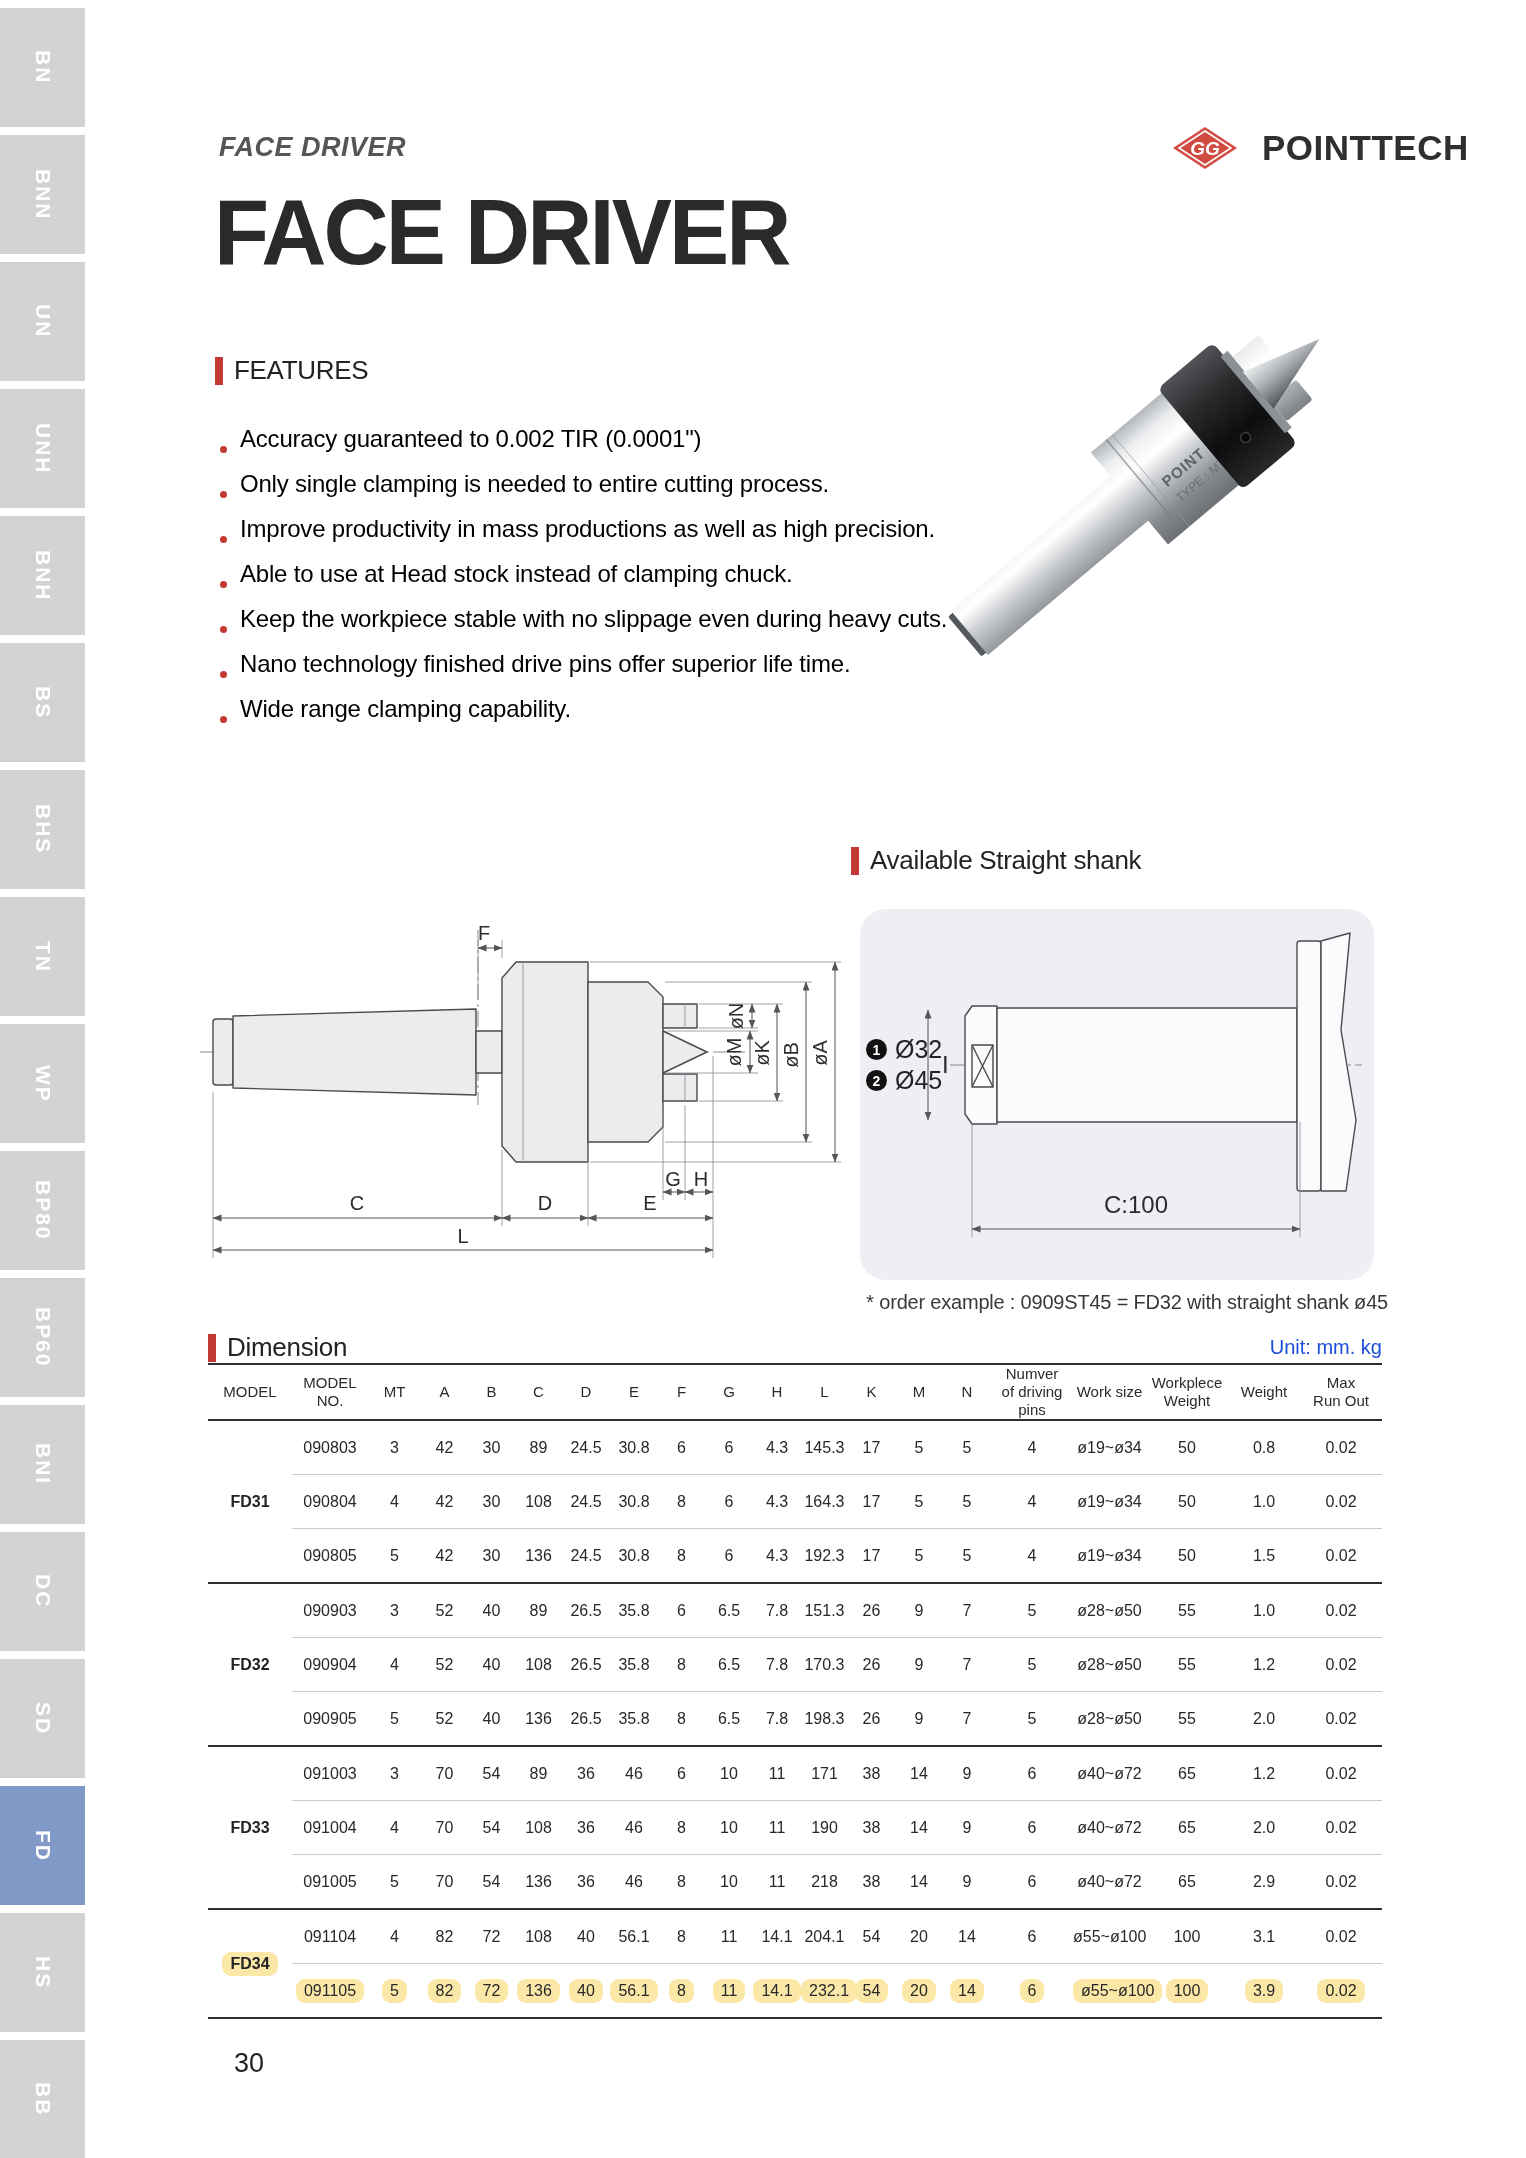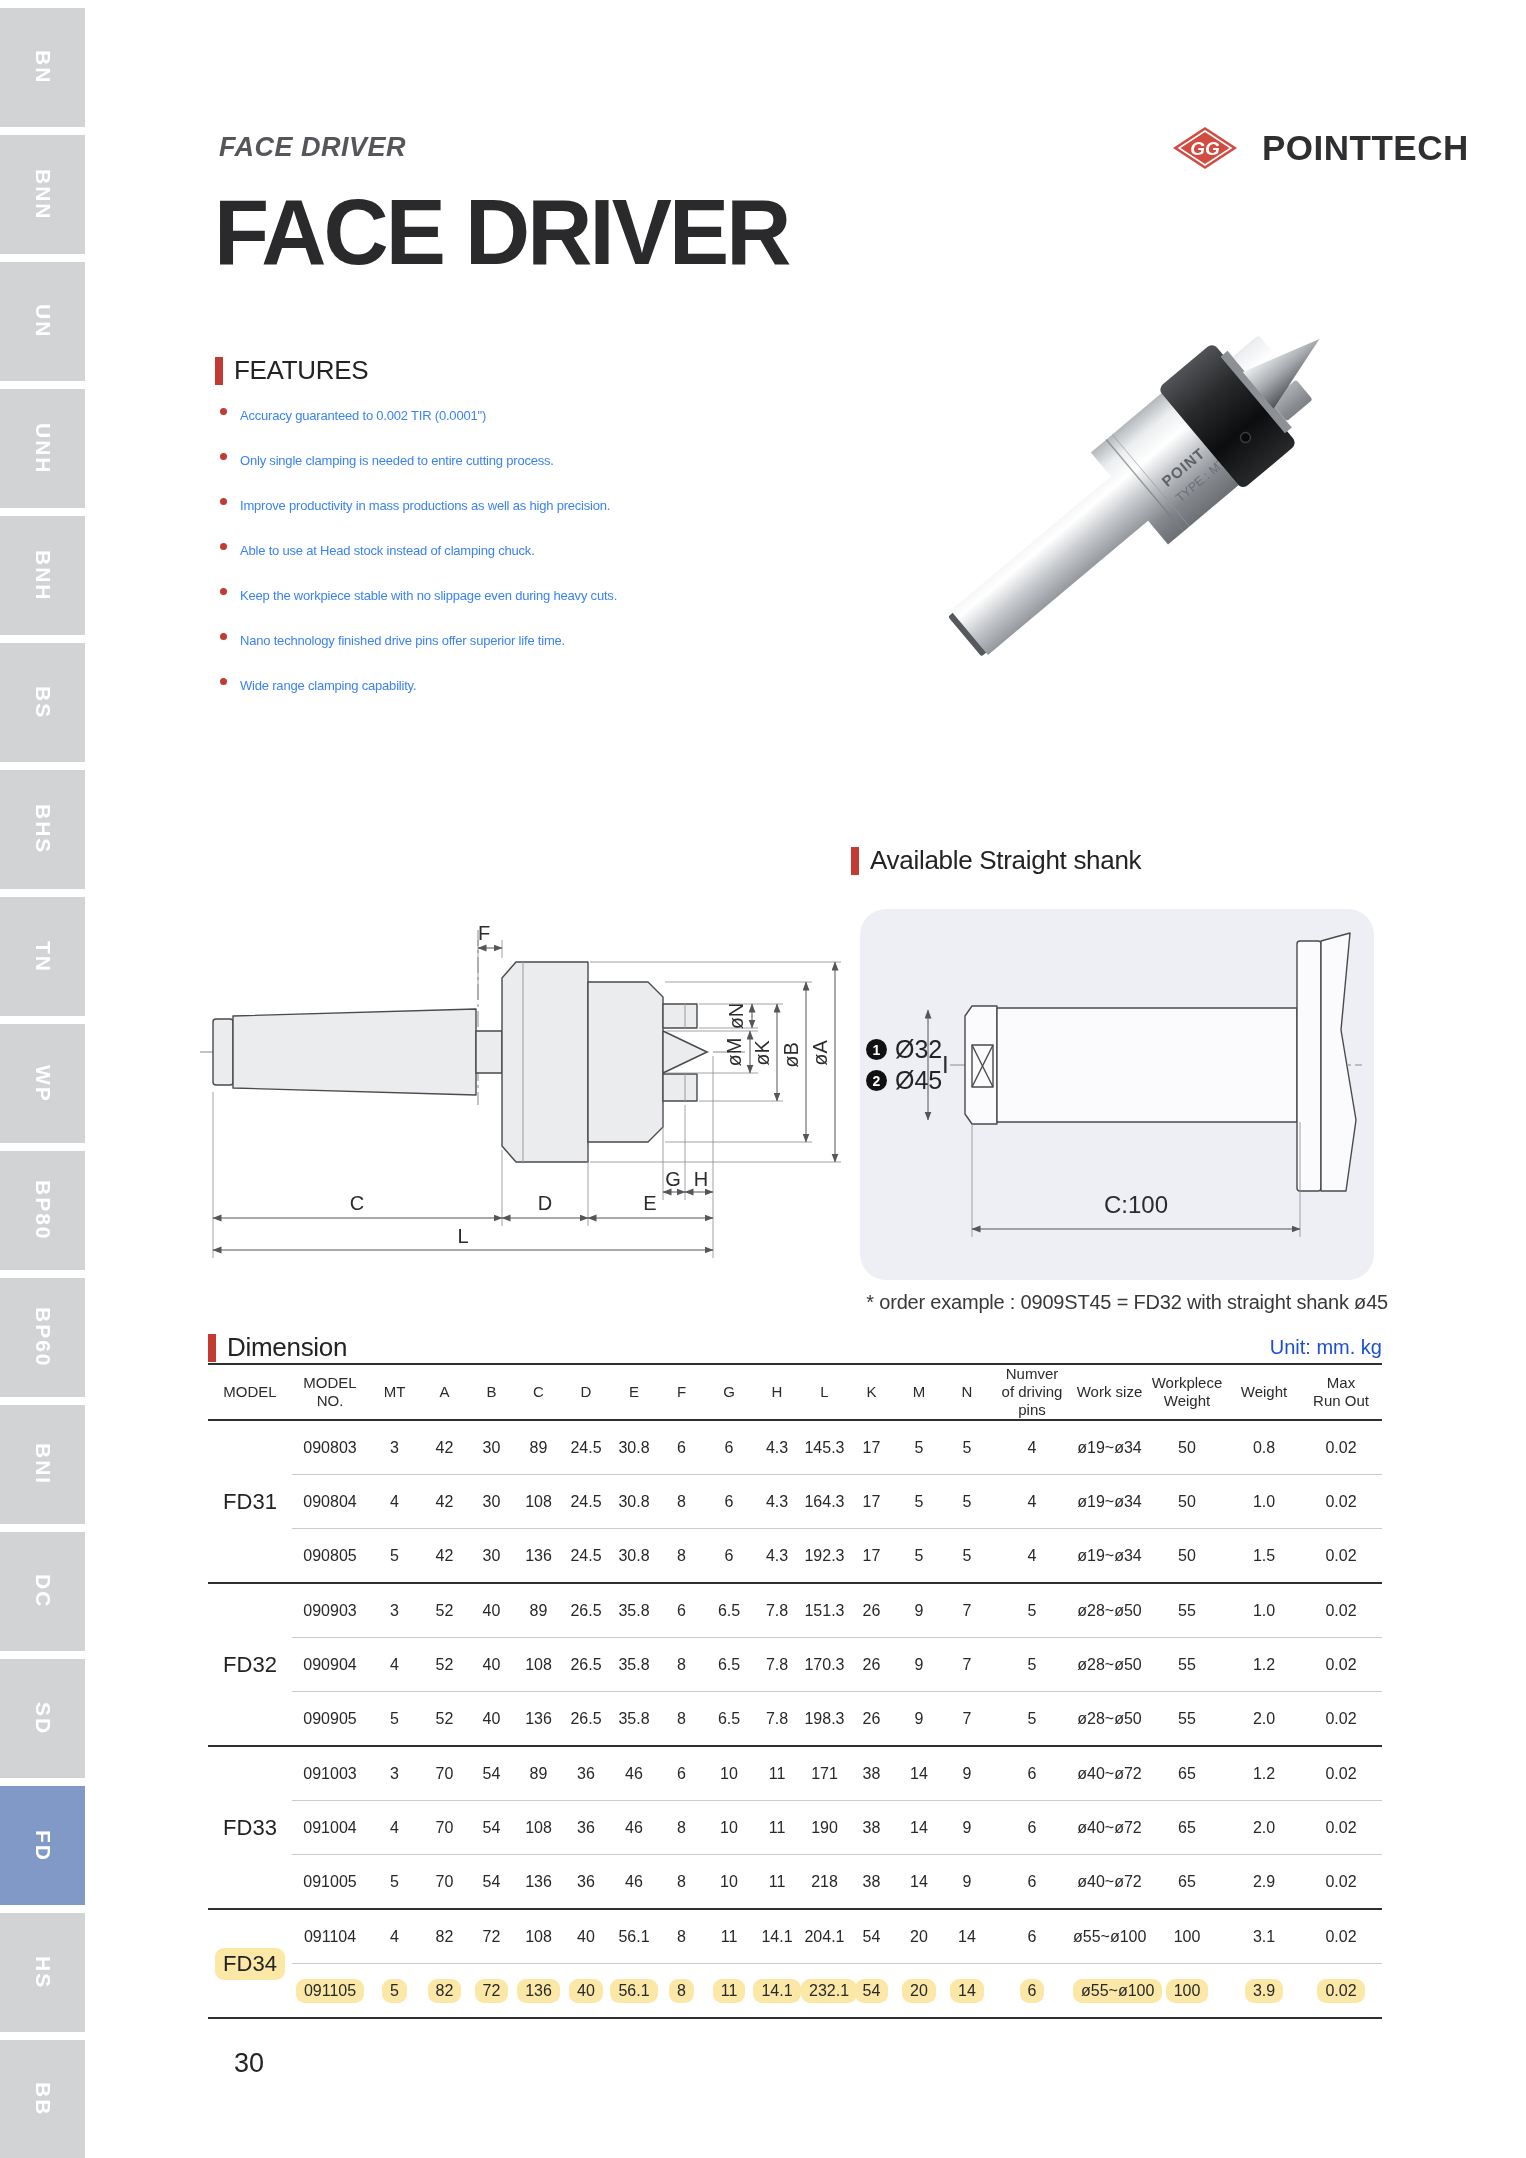--- a/index.html
+++ b/index.html
@@ -20,38 +20,38 @@
              letter-spacing:-3px;line-height:1;transform:scaleX(0.97);transform-origin:left top;}
   .logo{position:absolute;left:1172px;top:126px;display:flex;align-items:center;}
   .logo svg{display:block;}
   .logo .brand-name{font-size:35px;font-weight:bold;color:#2f2f31;margin-left:24px;letter-spacing:0.5px;}
   
   .sec-h{position:absolute;display:flex;align-items:center;}
   .sec-h .bar{width:8px;height:28px;background:var(--accent);margin-right:11px;flex:none;}
   .sec-h .txt{font-size:26px;font-weight:normal;color:#232325;letter-spacing:-0.3px;white-space:nowrap;}
   
   .features-list{position:absolute;left:220px;top:408px;margin:0;padding:0;list-style:none;}
-  .features-list li{height:45px;display:flex;align-items:flex-start;font-size:13px;color:#3b82f6;
+  .features-list li{height:45px;display:flex;align-items:flex-end;font-size:24px;color:#000000;
                     letter-spacing:-0.2px;white-space:nowrap;}
   .features-list .dot{width:7px;height:7px;border-radius:50%;background:var(--accent);margin-right:13px;flex:none;}
   
   .shank-panel{position:absolute;left:860px;top:909px;width:514px;height:371px;background:#edeff5;border-radius:26px;}
   .shank-opt{position:absolute;display:flex;align-items:center;}
   .shank-opt .badge{width:21px;height:21px;border-radius:50%;background:#111;color:#fff;font-size:14px;
                     font-weight:bold;display:flex;align-items:center;justify-content:center;margin-right:8px;flex:none;}
   .shank-opt .lbl{font-size:25px;color:#232325;}
   .order-note{position:absolute;right:138px;top:1291px;font-size:20px;color:#39393c;letter-spacing:-0.2px;white-space:nowrap;}
   .unit-note{position:absolute;right:144px;top:1336px;font-size:20px;color:#1d4ed8;}
   
   .dim-table{position:absolute;left:208px;top:1363px;width:1174px;border-collapse:collapse;table-layout:fixed;
              border-bottom:2px solid #2f2f31;}
   .dim-table th{height:50px;font-size:15px;font-weight:400;color:#2b2b2e;text-align:center;vertical-align:middle;
                 white-space:pre-line;line-height:1.2;border-top:2px solid #2f2f31;border-bottom:2px solid #2f2f31;padding:0;}
   .dim-table td{height:53px;font-size:16px;color:#28282b;text-align:center;vertical-align:middle;padding:0;}
-  .dim-table td.model{font-size:22px;font-weight:normal;color:#232326;}
+  .dim-table td.model{font-size:16px;font-weight:bold;color:#232326;}
   .dim-table tr.inner td{border-top:1px solid #cbcbce;}
   .dim-table tr.gsep td{border-top:2px solid #2f2f31;}
   .hl{background:var(--hl);border-radius:9px;padding:3px 8px;display:inline-block;}
   .page-num{position:absolute;left:234px;top:2048px;font-size:27px;color:#232325;}
   
   .drawing-svg{position:absolute;left:195px;top:875px;}
   .shank-svg{position:absolute;left:0;top:0;}
   .photo-svg{position:absolute;left:935px;top:228px;}
   text{font-family:"Liberation Sans",sans-serif;}
 </style>

